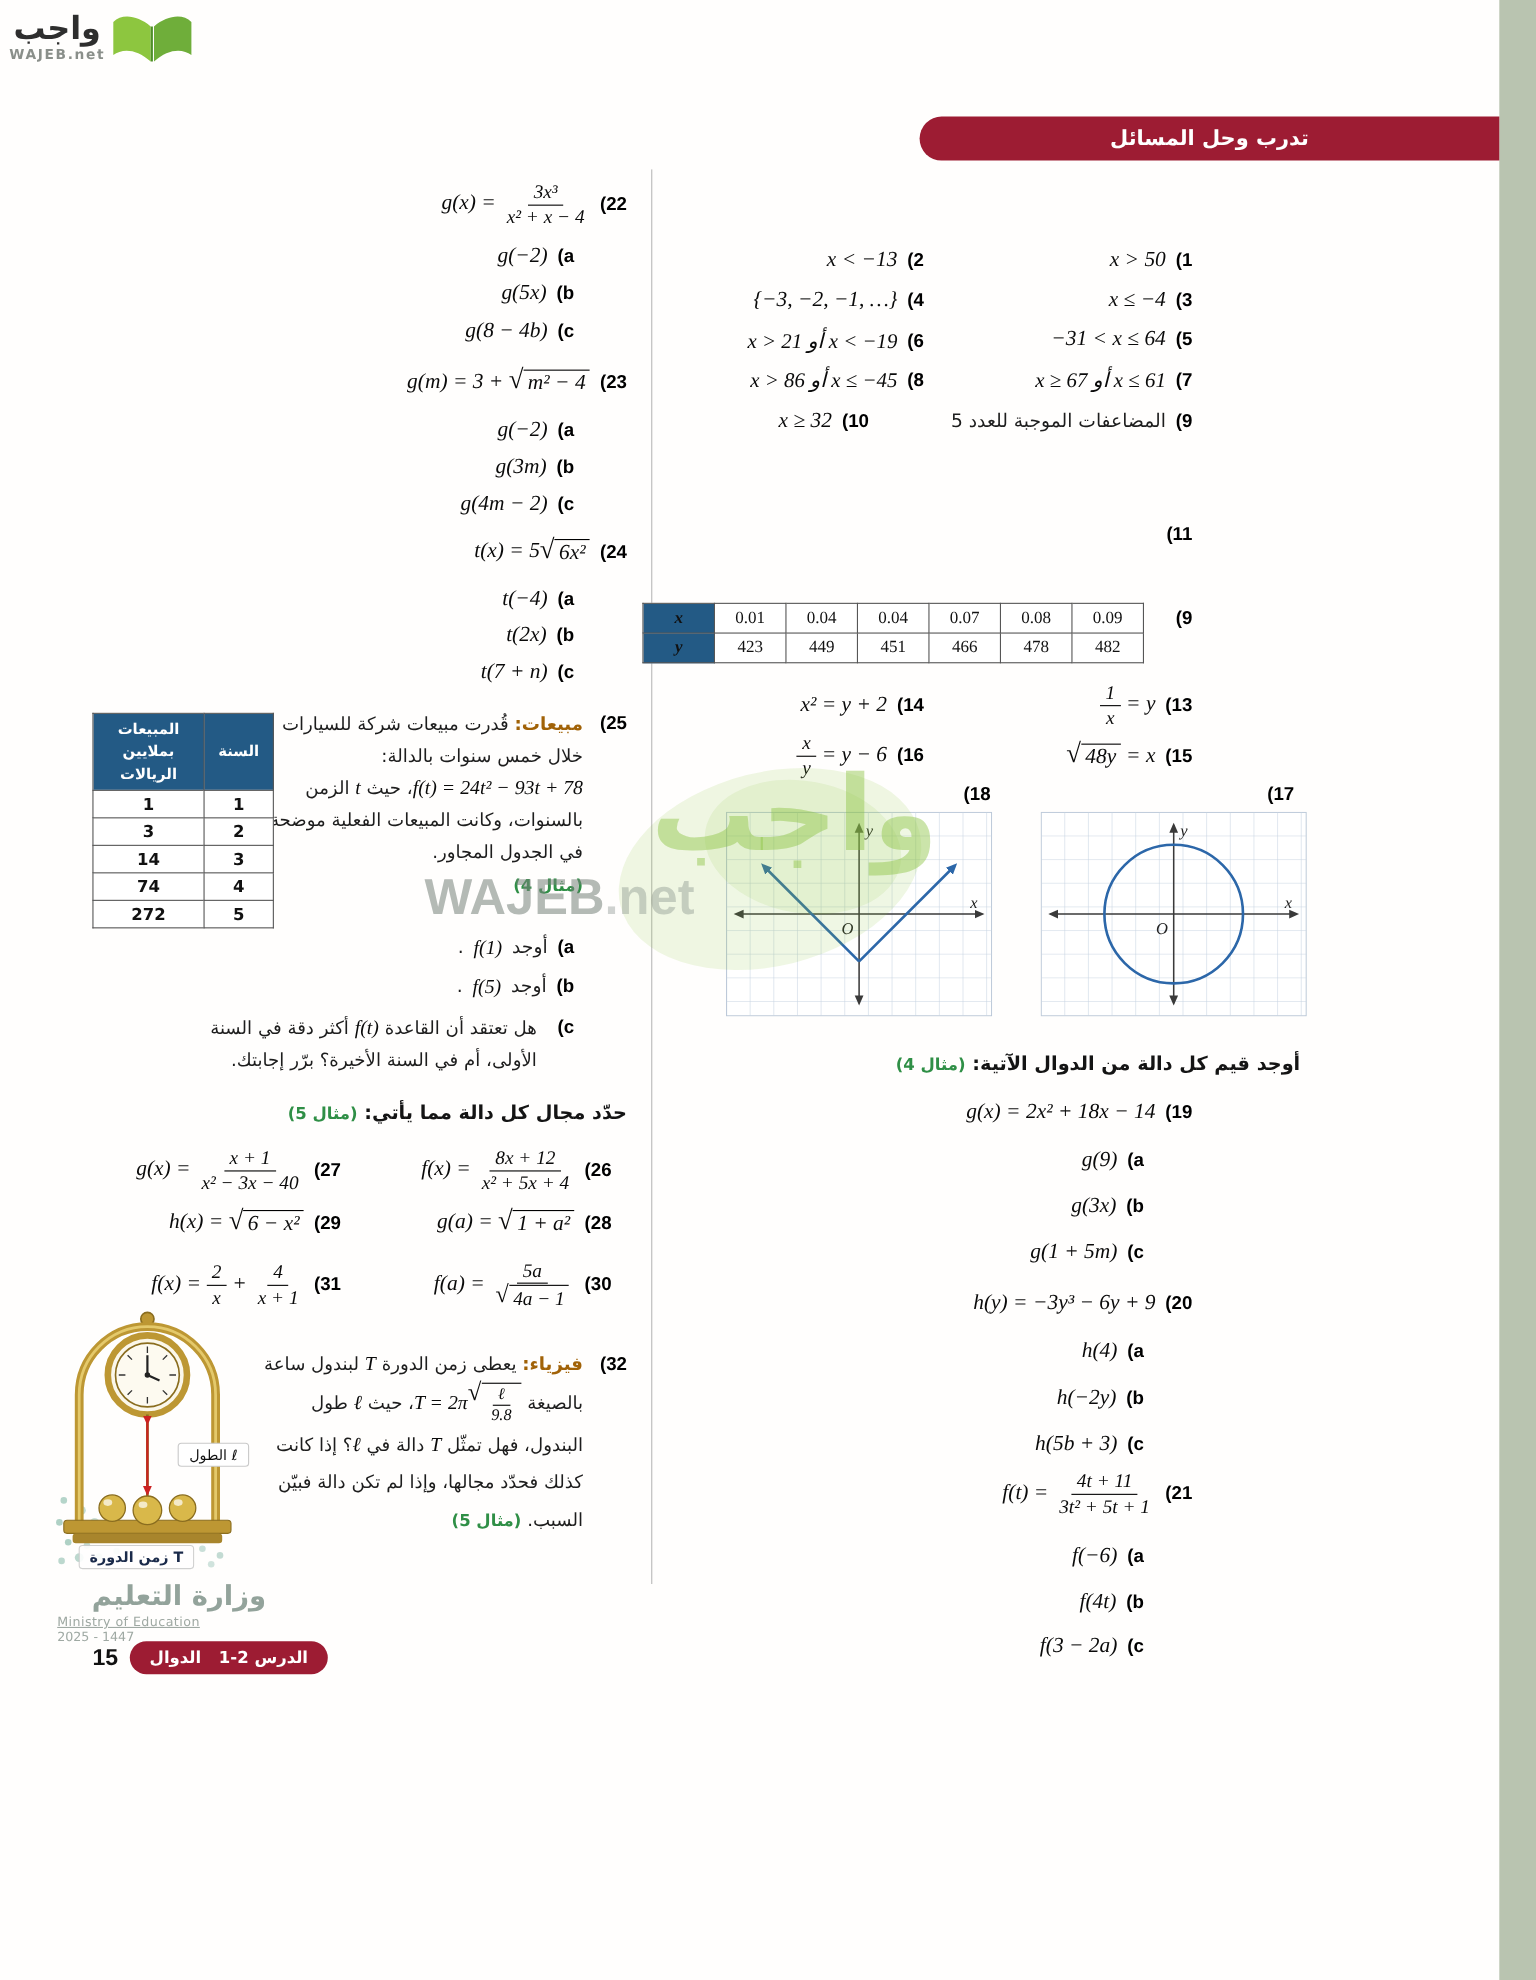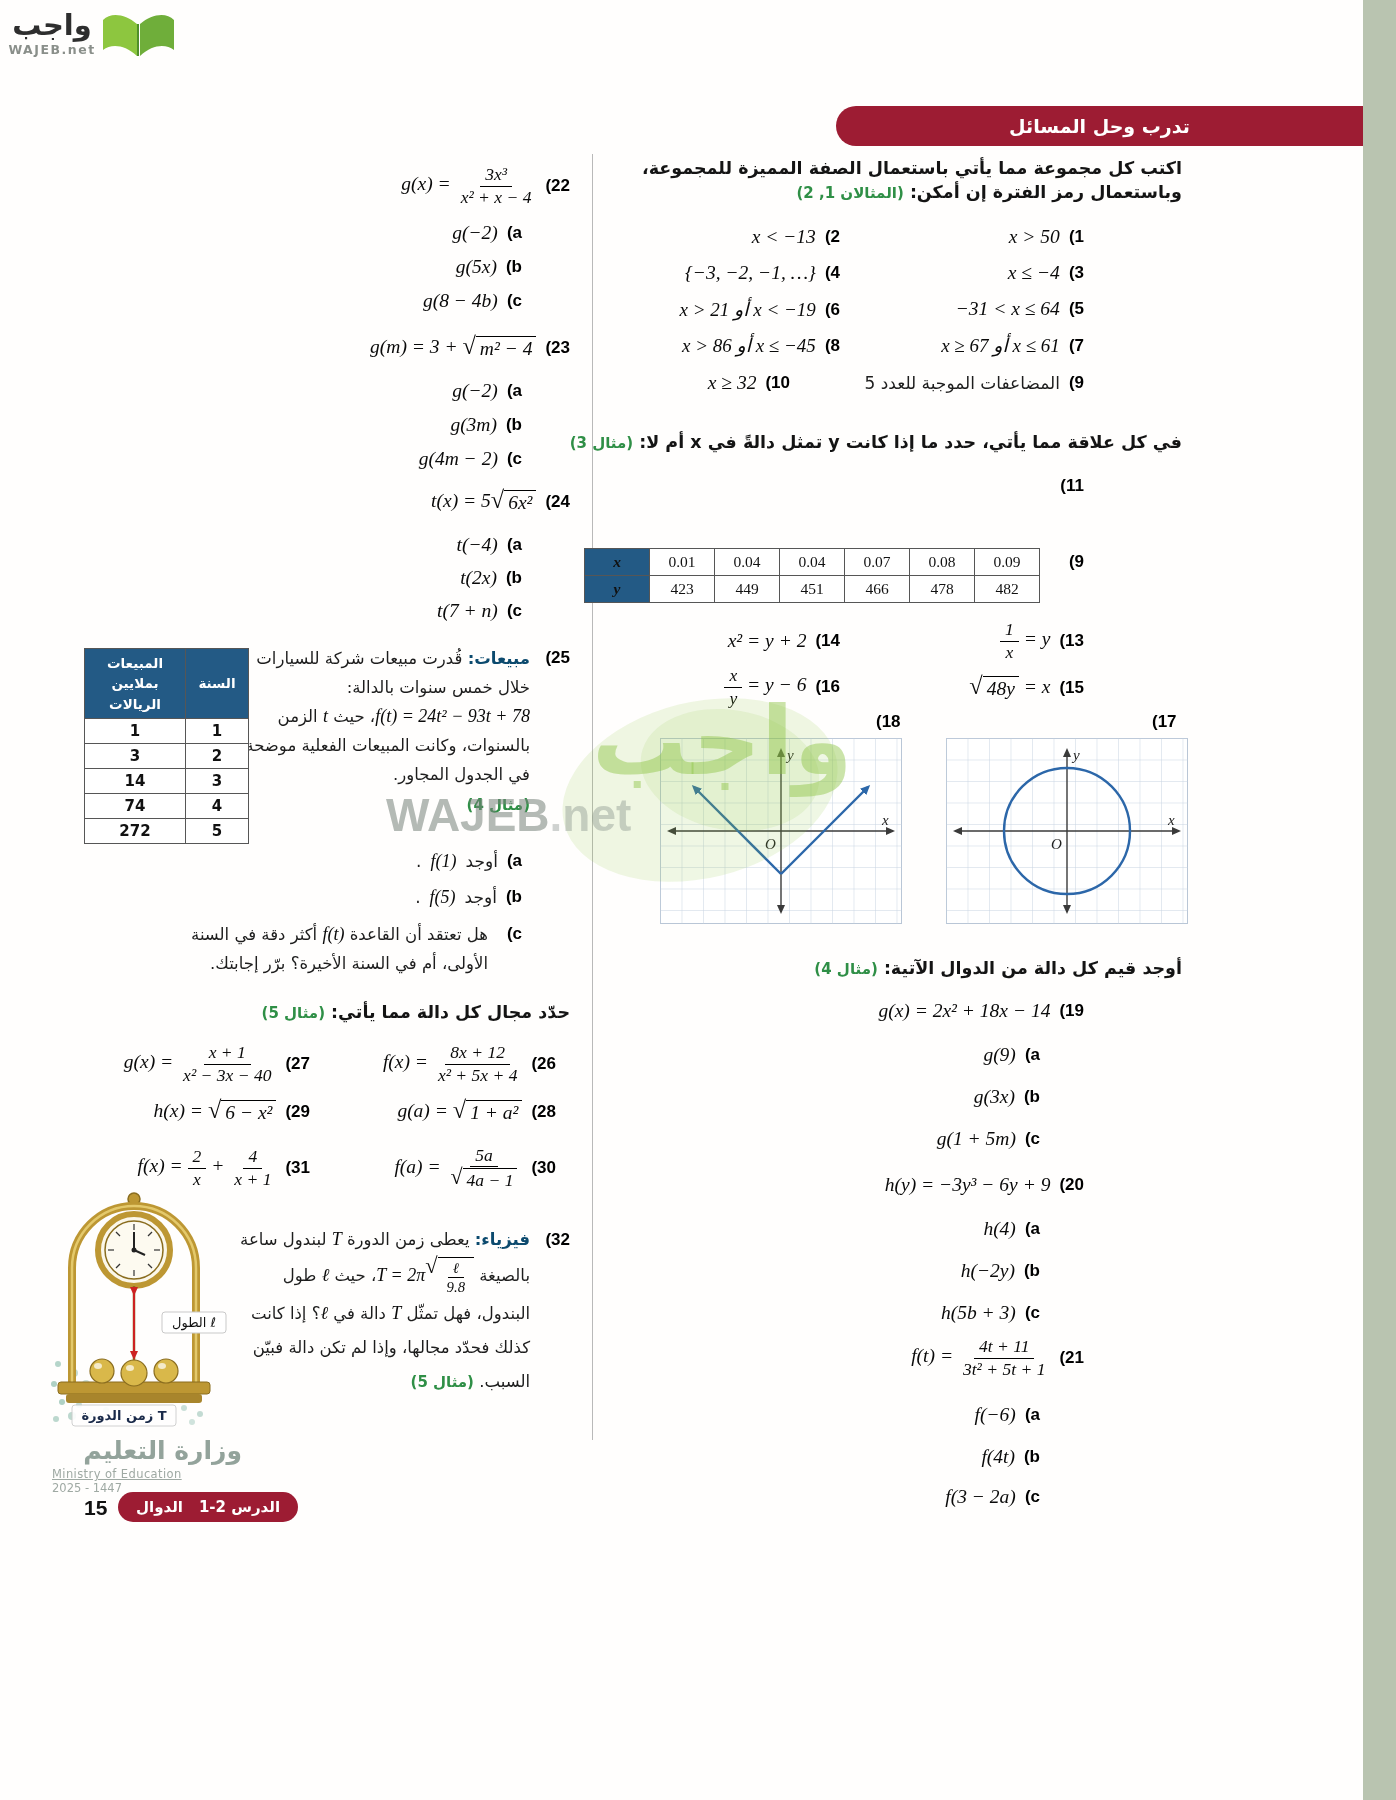--- a/index.html
+++ b/index.html
@@ -13,21 +13,21 @@
         direction:ltr;unicode-bidi:isolate;}
   .math{font-family:"Liberation Serif","DejaVu Serif",serif;font-style:italic;font-size:19.5px;
         color:#0a0a0a;direction:ltr;unicode-bidi:isolate;white-space:nowrap;}
   .math-mixed{font-family:"Liberation Serif","DejaVu Serif",serif;font-style:italic;font-size:19px;
         color:#0a0a0a;direction:rtl;unicode-bidi:isolate;white-space:nowrap;}
   .imath{font-family:"Liberation Serif","DejaVu Serif",serif;font-style:italic;font-size:18px;
         color:#0a0a0a;direction:ltr;unicode-bidi:isolate;white-space:nowrap;}
   .tag{color:#2f8f46;font-weight:bold;font-size:15px;white-space:nowrap;font-style:normal;
        font-family:"DejaVu Sans",sans-serif;}
   .tag-block{display:block;margin-top:2px;}
-  .lead{color:#0c4a6e;font-weight:bold;}
+  .lead{color:#a16207;font-weight:bold;}
   .prob{display:flex;align-items:center;direction:rtl;gap:9px;white-space:nowrap;}
   
   .frac{display:inline-flex;flex-direction:column;align-items:center;vertical-align:middle;
         line-height:1.22;font-size:0.9em;}
   .fnum{padding:0 5px;border-bottom:1.6px solid #000;}
   .fden{padding:0 5px;}
   .rad{display:inline-flex;align-items:flex-start;vertical-align:middle;}
   .rsign{font-style:normal;font-size:1.25em;line-height:1;transform:translateY(-2px);}
   .rbody{border-top:1.6px solid #000;padding:1px 4px 0 4px;}
   
@@ -69,27 +69,20 @@
     <div class="abs" style="left:0;top:6px;width:88px;text-align:center;">
       <div style="font-size:29px;font-weight:bold;color:#2e2e2e;direction:rtl;line-height:1.1;">واجب</div>
       <div style="font-size:12.5px;color:#8a8f8a;font-weight:bold;letter-spacing:1.5px;">WAJEB.net</div>
     </div>
   </div>
 
   <div class="abs banner" style="left:836px;top:106px;width:527px;height:40px;">تدرب وحل المسائل</div>
 
   <div class="abs divider" style="left:592px;top:154px;height:1286px;"></div>
 
-  <div class="abs head" style="right:214px;top:158px;">
-    <div>اكتب كل مجموعة مما يأتي باستعمال الصفة المميزة للمجموعة،</div>
-    <div style="margin-top:4px;">
-      <span>وباستعمال رمز الفترة إن أمكن:</span>
-      <span class="tag">(المثالان 1, 2)</span>
-    </div>
-  </div>
 
   <div class="abs prob" style="right:312px;top:226px;">
     <span class="pnum">(1</span>
     <span class="math">x &gt; 50</span>
   </div>
   <div class="abs prob" style="right:556px;top:226px;">
     <span class="pnum">(2</span>
     <span class="math">x &lt; −13</span>
   </div>
   <div class="abs prob" style="right:312px;top:262px;">
@@ -118,24 +111,20 @@
   </div>
   <div class="abs prob" style="right:312px;top:372px;">
     <span class="pnum">(9</span>
     <span class="ar" style="line-height:1.3;">المضاعفات الموجبة للعدد 5</span>
   </div>
   <div class="abs prob" style="right:606px;top:372px;">
     <span class="pnum">(10</span>
     <span class="math">x ≥ 32</span>
   </div>
 
-  <div class="abs head" style="right:214px;top:432px;">
-    <span>في كل علاقة مما يأتي، حدد ما إذا كانت y تمثل دالةً في x أم لا:</span>
-    <span class="tag">(مثال 3)</span>
-  </div>
 
   <span class="abs pnum" style="right:312px;top:476px;">(11</span>
 
   <span class="abs pnum" style="right:312px;top:552px;">(9</span>
   <table class="data abs" style="right:356px;top:548px;">
     <tbody>
         <tr>
       <td class="hcell">x</td>
     <td>0.01</td>
           <td>0.04</td>

